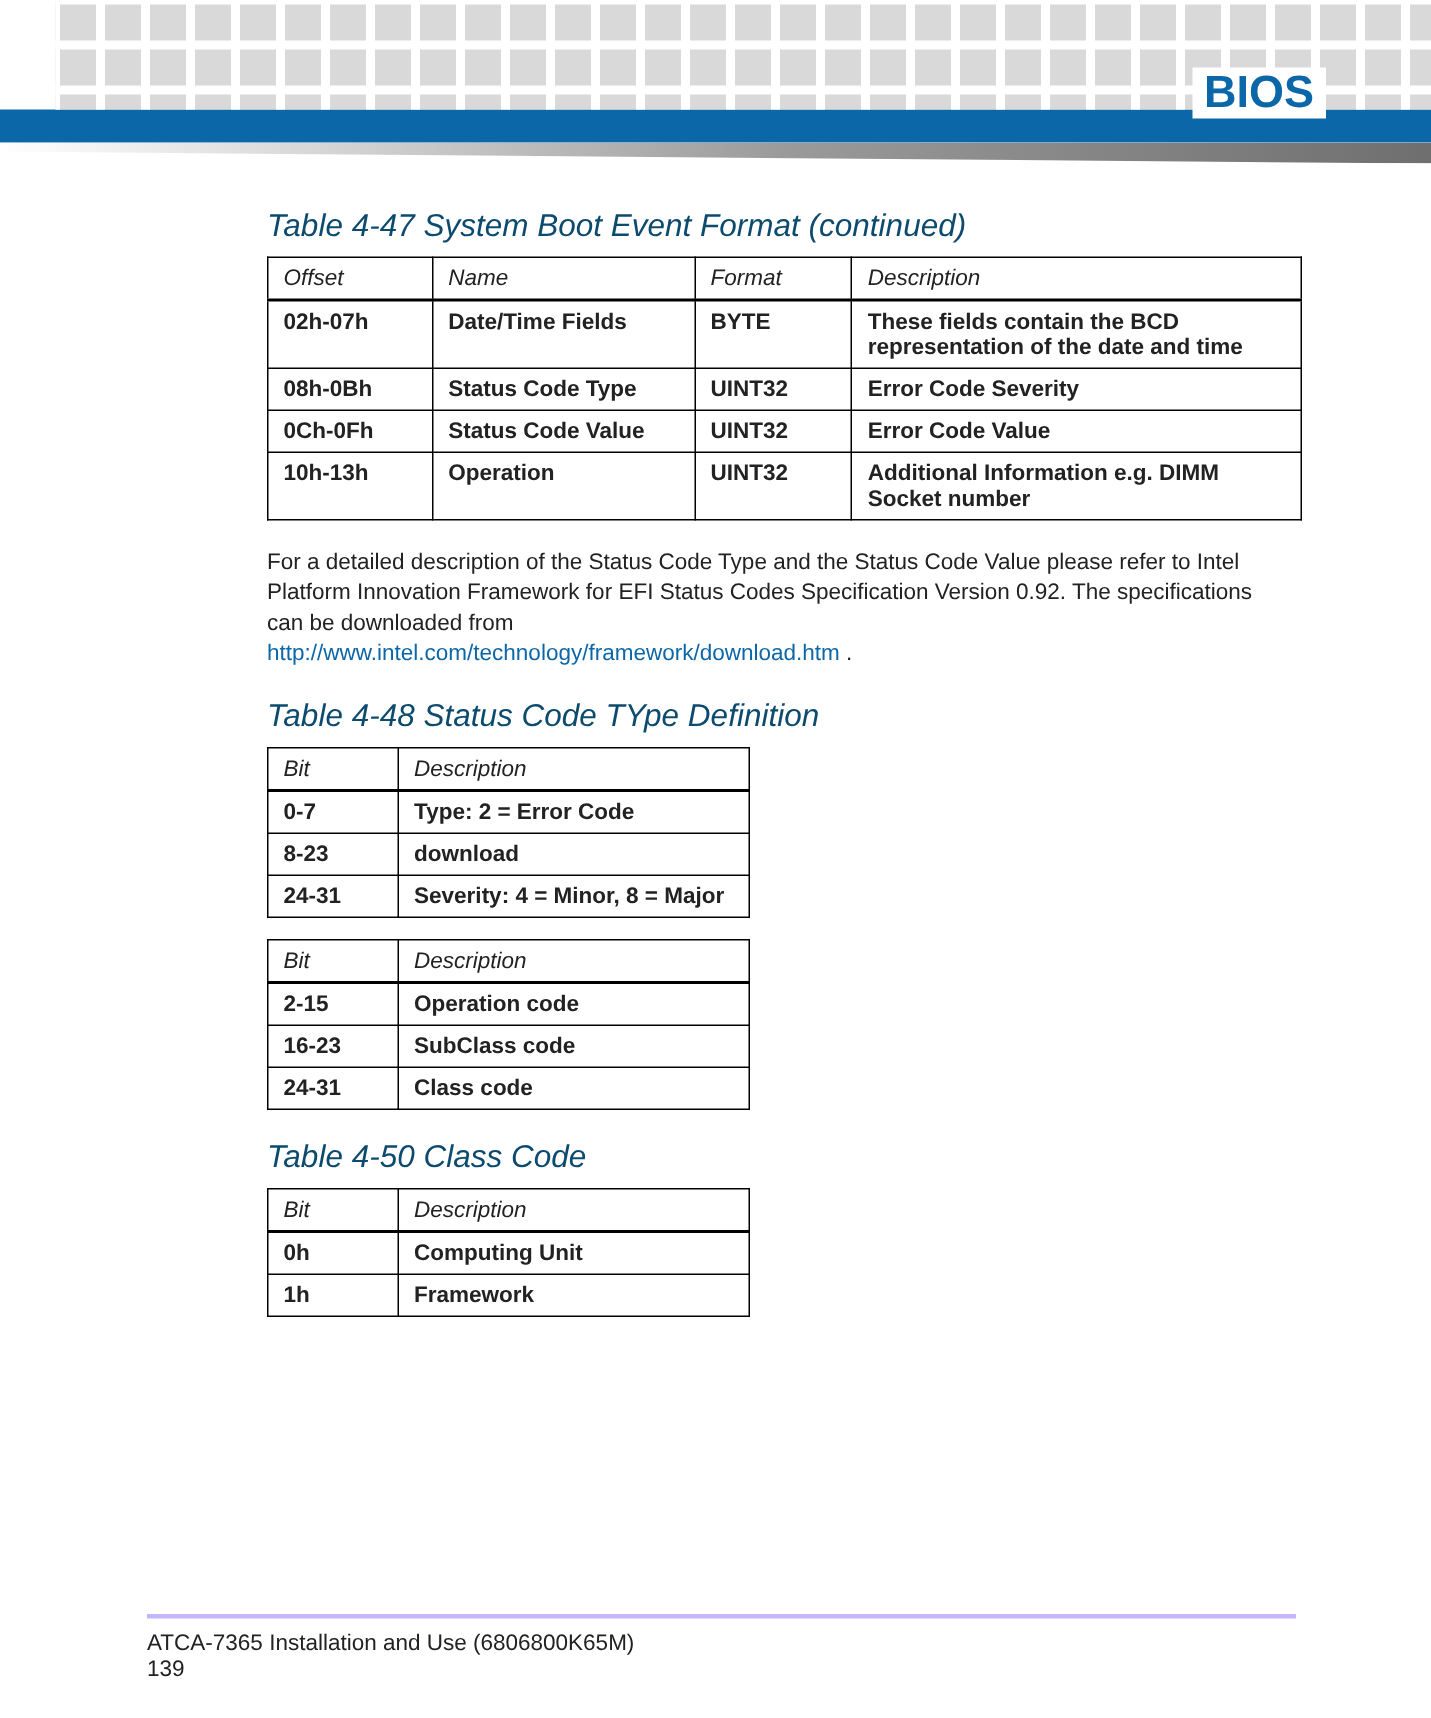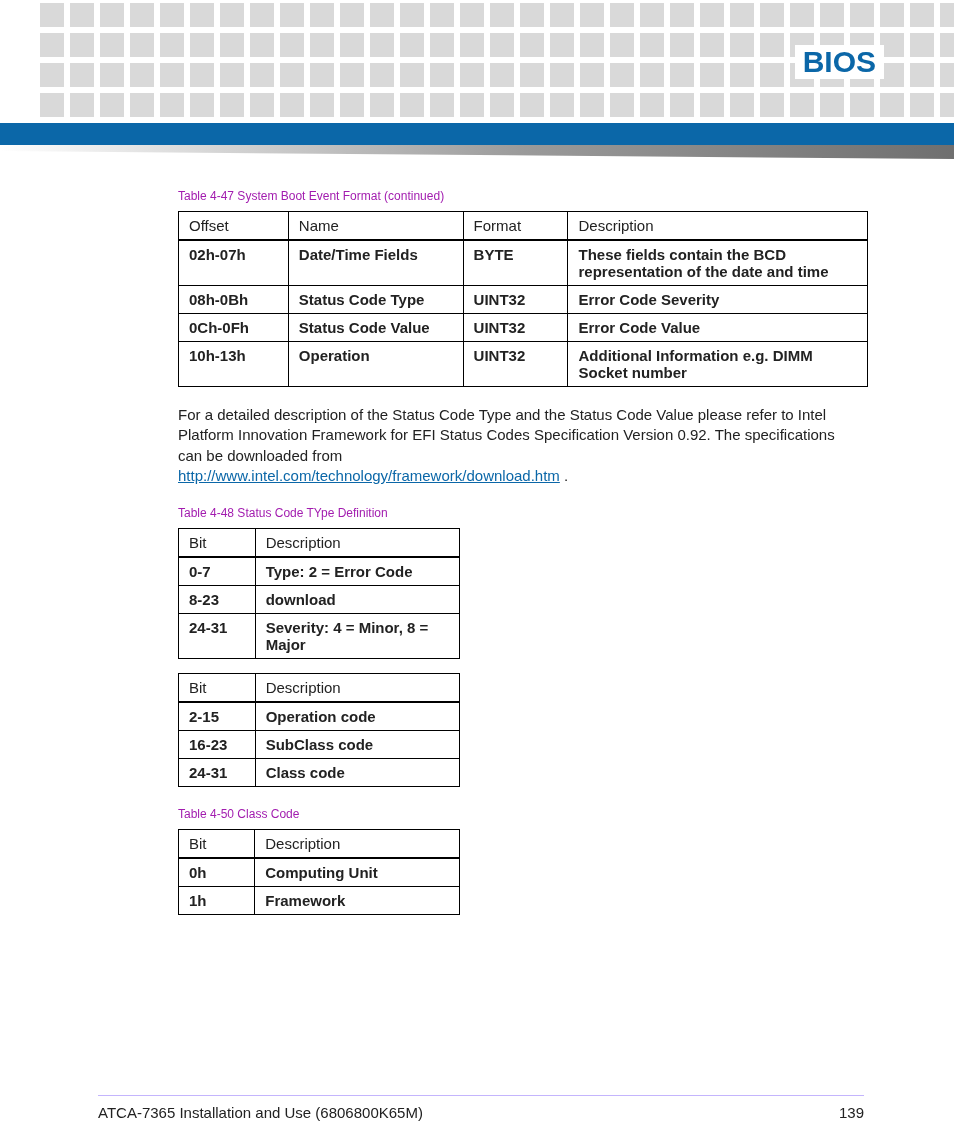--- a/index.html
+++ b/index.html
@@ -13,21 +13,21 @@
     width: 954px;
   }
   .page {
     position: relative;
     width: 954px;
     min-height: 1145px;
     padding-bottom: 60px;
   }
   .header-pattern {
     position: relative;
-    height: 123px;
+    height: 73px;
     background-image:
       linear-gradient(#fff 6px, transparent 6px),
       linear-gradient(90deg, #fff 6px, transparent 6px);
     background-size: 30px 30px;
     background-color: #d9d9d9;
     background-position: -3px -3px;
     margin-left: 37px;
   }
   .header-title {
     position: absolute;
@@ -47,67 +47,70 @@
   .gradient-divider {
     height: 14px;
     background: linear-gradient(to right, #fff 0%, #9a9a9a 55%, #6f6f6f 100%);
     clip-path: polygon(0 0, 100% 0, 100% 100%, 0 6px);
     margin-bottom: 30px;
   }
   .content {
     padding: 0 95px 0 178px;
   }
   .table-caption {
-    color: #a21caf;
-    font-size: 12px;
+    color: #0c4a6e;
+    font-style: italic;
+    font-size: 21px;
     margin: 20px 0 8px 0;
   }
   table {
     border-collapse: collapse;
     font-size: 15px;
     margin-bottom: 14px;
   }
   table th, table td {
     border: 1px solid #000;
     padding: 5px 10px;
     text-align: left;
     vertical-align: top;
     font-weight: 700;
   }
   table thead tr {
     border-bottom: 2.5px solid #000;
   }
   table thead th {
     font-weight: 400;
+    font-style: italic;
   }
   .t47 { width: 690px; }
   .t47 col.c1 { width: 110px; }
   .t47 col.c2 { width: 175px; }
   .t47 col.c3 { width: 105px; }
   .t47 col.c4 { width: 300px; }
-  .t48, .t49, .t50 { width: 282px; }
+  .t48, .t49, .t50 { width: 322px; }
   .t48 col.c1, .t49 col.c1, .t50 col.c1 { width: 80px; }
   .t48 col.c2, .t49 col.c2, .t50 col.c2 { width: 215px; }
   .para {
     font-size: 15px;
     line-height: 1.35;
     margin: 18px 0 12px 0;
   }
-  .link { color: #0b67a8; text-decoration: underline; }
+  .link { color: #0b67a8; }
   .footer {
     position: absolute;
     bottom: 24px;
     left: 98px;
     right: 90px;
-    border-top: 1px solid #c4b5fd;
+    border-top: 3px solid #c4b5fd;
     padding-top: 8px;
     display: flex;
     justify-content: space-between;
     font-size: 15px;
     color: #222;
+    flex-direction: column;
   }
 </style>
 </head>
 <body>
 
 <div class="page">
 
   <div class="header-pattern">
     <div class="header-title">BIOS</div>
   </div>

